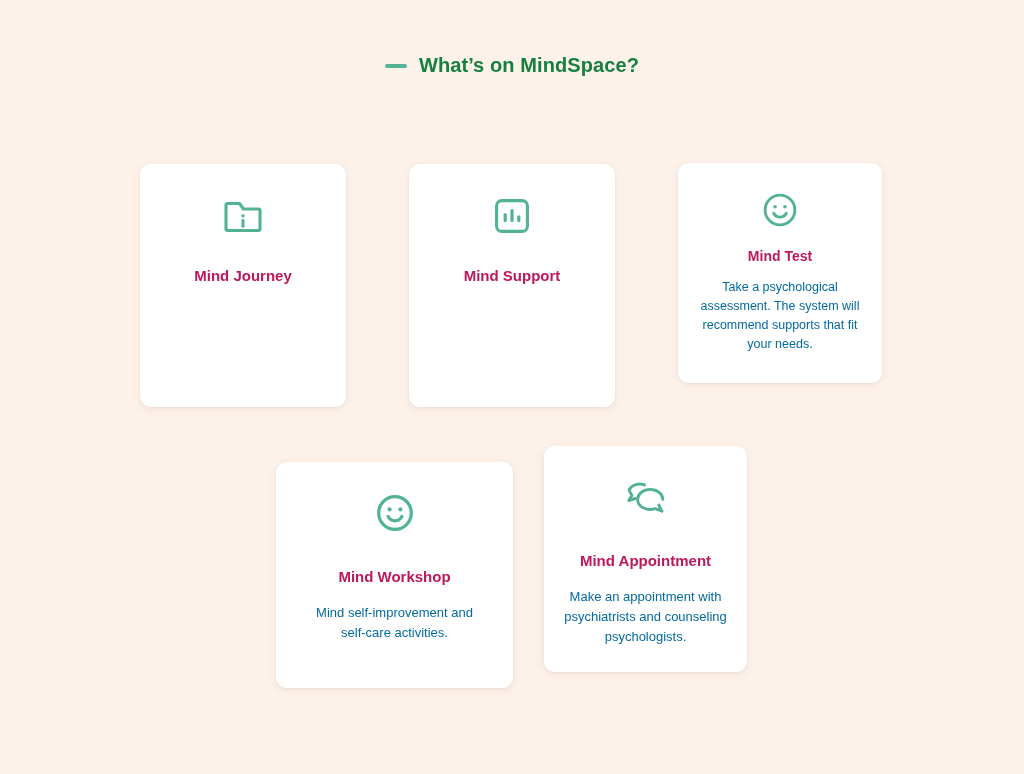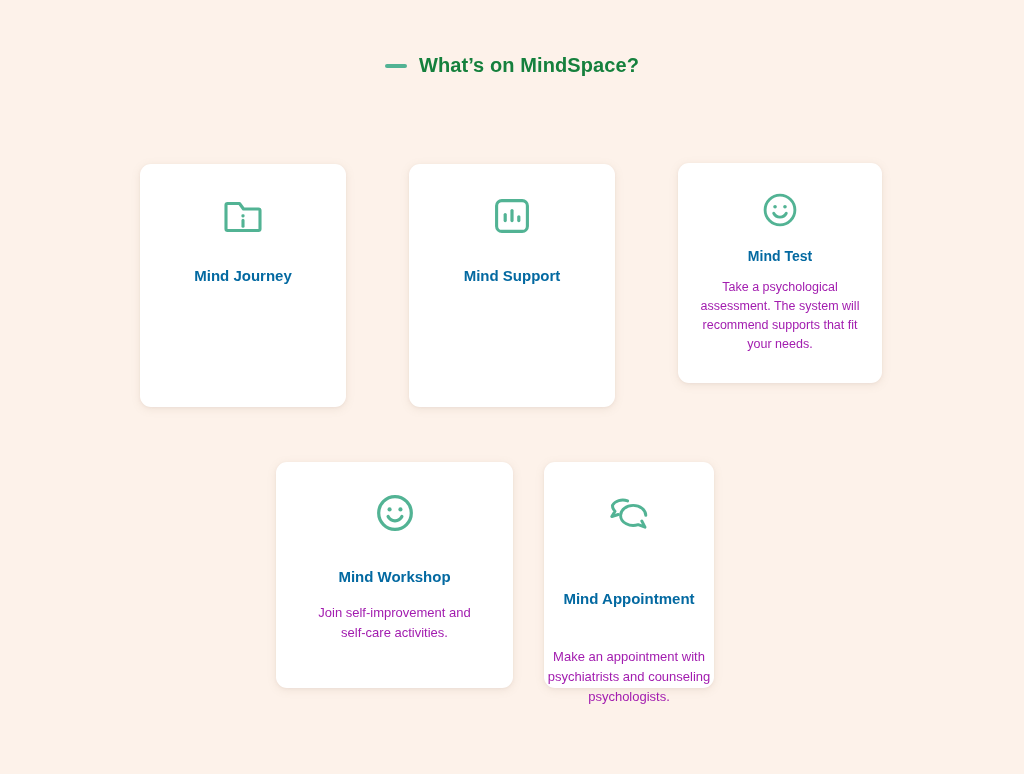--- a/index.html
+++ b/index.html
@@ -56,28 +56,28 @@
 
   .card-icon {
     display: flex;
     align-items: center;
     justify-content: center;
   }
 
   .card-title {
     font-size: 15px;
     font-weight: bold;
-    color: #0369a1;
+    color: #be185d;
     text-align: center;
     white-space: nowrap;
   }
 
   .card-desc {
     font-size: 13px;
-    color: #a21caf;
+    color: #0369a1;
     text-align: center;
     line-height: 20px;
     box-sizing: border-box;
   }
 
   
   #card-mind-journey {
     left: 140px;  top: 164px;
     width: 206px; height: 243px;
   }
@@ -107,22 +107,22 @@
   #card-mind-workshop {
     left: 276px;  top: 462px;
     width: 237px; height: 226px;
   }
   #card-mind-workshop .card-icon  { margin-top: 28px; }
   #card-mind-workshop .card-title { margin-top: 32px; }
   #card-mind-workshop .card-desc  { margin-top: 18px; width: 180px; }
 
   
   #card-mind-appointment {
-    left: 544px;  top: 462px;
-    width: 170px; height: 226px; gap: 22px;
+    left: 544px;  top: 446px;
+    width: 203px; height: 226px;
   }
   #card-mind-appointment .card-icon  { margin-top: 28px; }
   #card-mind-appointment .card-title { margin-top: 32px; }
   #card-mind-appointment .card-desc  { margin-top: 18px; width: 180px; }
 </style>
 </head>
 <body>
 
 <div class="page-heading">
   <span class="heading-dash"></span>
@@ -168,21 +168,21 @@
 <div class="card" id="card-mind-workshop">
   <span class="card-icon">
     <svg width="46" height="46" viewBox="0 0 44 44" fill="none">
       <circle cx="22" cy="22" r="15.6" stroke="#52b394" stroke-width="3.1"></circle>
       <circle cx="16.8" cy="18.6" r="2" fill="#52b394"></circle>
       <circle cx="27.2" cy="18.6" r="2" fill="#52b394"></circle>
       <path d="M15.4 25.4 a7.4 7.4 0 0 0 13.2 0" stroke="#52b394" stroke-width="3.1" stroke-linecap="round"></path>
     </svg>
   </span>
   <div class="card-title">Mind Workshop</div>
-  <div class="card-desc">Join self-improvement and self-care activities.</div>
+  <div class="card-desc">Mind self-improvement and self-care activities.</div>
 </div>
 
 <div class="card" id="card-mind-appointment">
   <span class="card-icon">
     <svg width="48" height="46" viewBox="0 0 48 46" fill="none">
       <path d="M22.6 10.9 A11.2 8.8 0 0 0 7.4 15.4 a8.2 8.2 0 0 0 2.6 5.8 l-3.2 5.4 6.4 -2.1" stroke="#52b394" stroke-width="2.9" stroke-linecap="round" stroke-linejoin="round"></path>
       <path d="M40.8 25.4 a12.6 10 0 1 0 -25.2 0 a12.6 10 0 0 0 17.6 9.2 l6.8 2.6 -3.2 -6.2" stroke="#52b394" stroke-width="2.9" stroke-linecap="round" stroke-linejoin="round"></path>
     </svg>
   </span>
   <div class="card-title">Mind Appointment</div>

